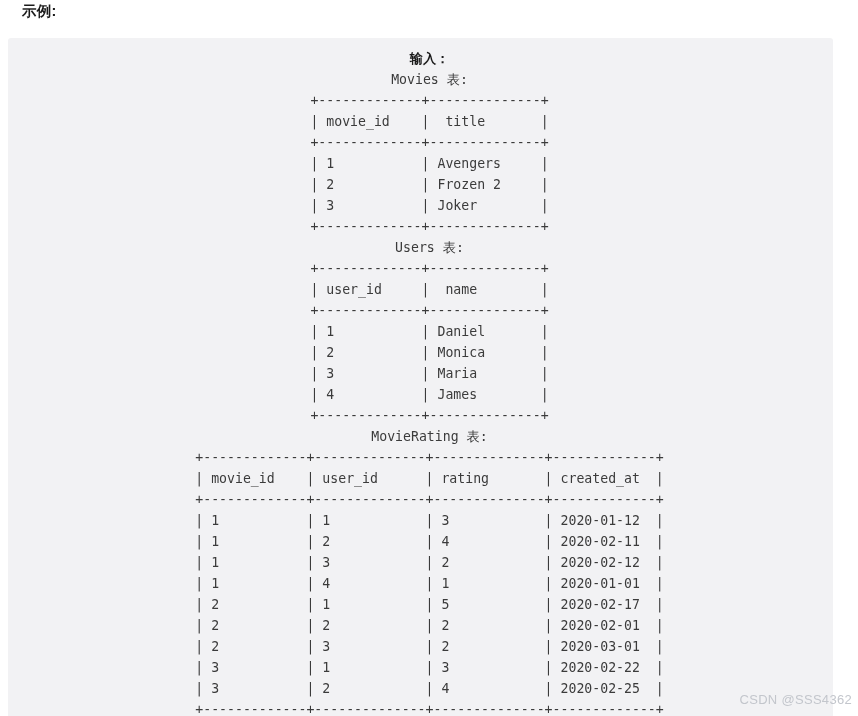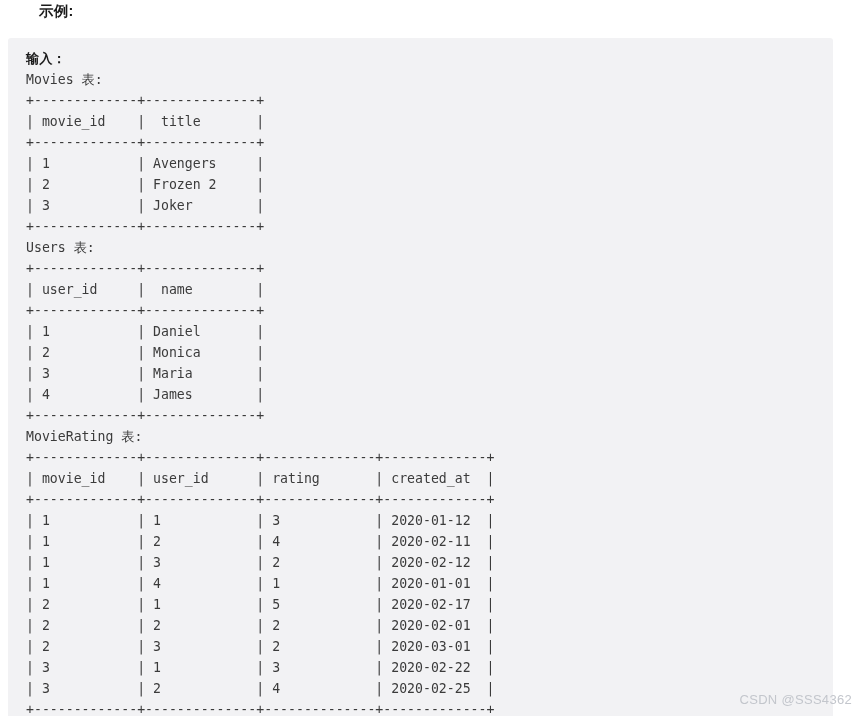--- a/index.html
+++ b/index.html
@@ -22,21 +22,20 @@
   .section-heading {
     position: absolute;
     left: 22px;
     top: 2px;
     font-family: "Liberation Sans", sans-serif;
     font-size: 14.5px;
     font-weight: bold;
     color: #1a1a1a;
     letter-spacing: 0.2px;
     white-space: pre;
-    margin-left: 17px;
   }
   .code-block {
     position: absolute;
     left: 8px;
     top: 38px;
     width: 825px;
     height: 678px;
     background: #f2f2f4;
     border-radius: 3px 3px 0 0;
     box-sizing: border-box;
@@ -56,20 +55,21 @@
     font-size: 13.2px;
     line-height: 21px;
     color: #3b3b3b;
     white-space: pre;
     letter-spacing: 0px;
   }
   .line {
     display: block;
     height: 21px;
     white-space: pre;
+    text-align: center;
   }
   .line.bold-line {
     font-weight: bold;
     color: #1b1b1b;
   }
   .watermark {
     position: absolute;
     right: 6px;
     bottom: 9px;
     font-family: "Liberation Sans", sans-serif;

